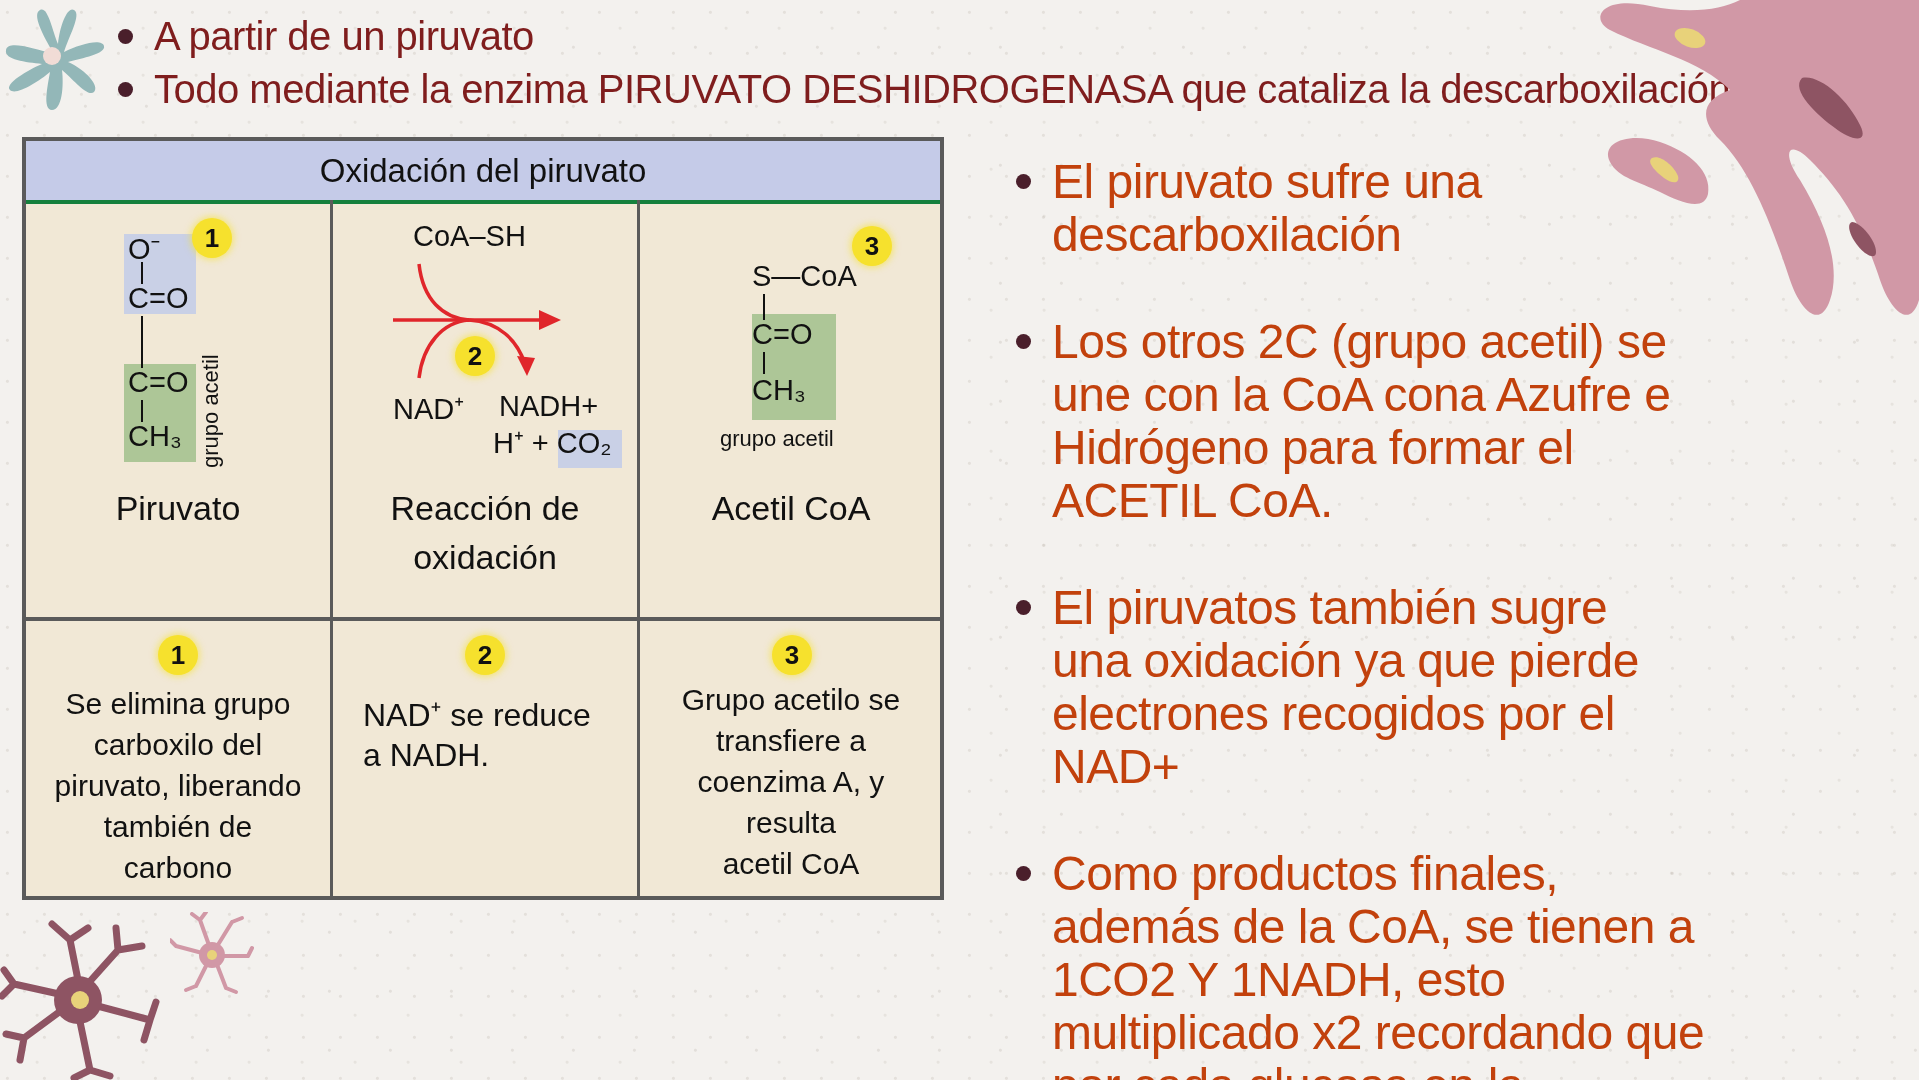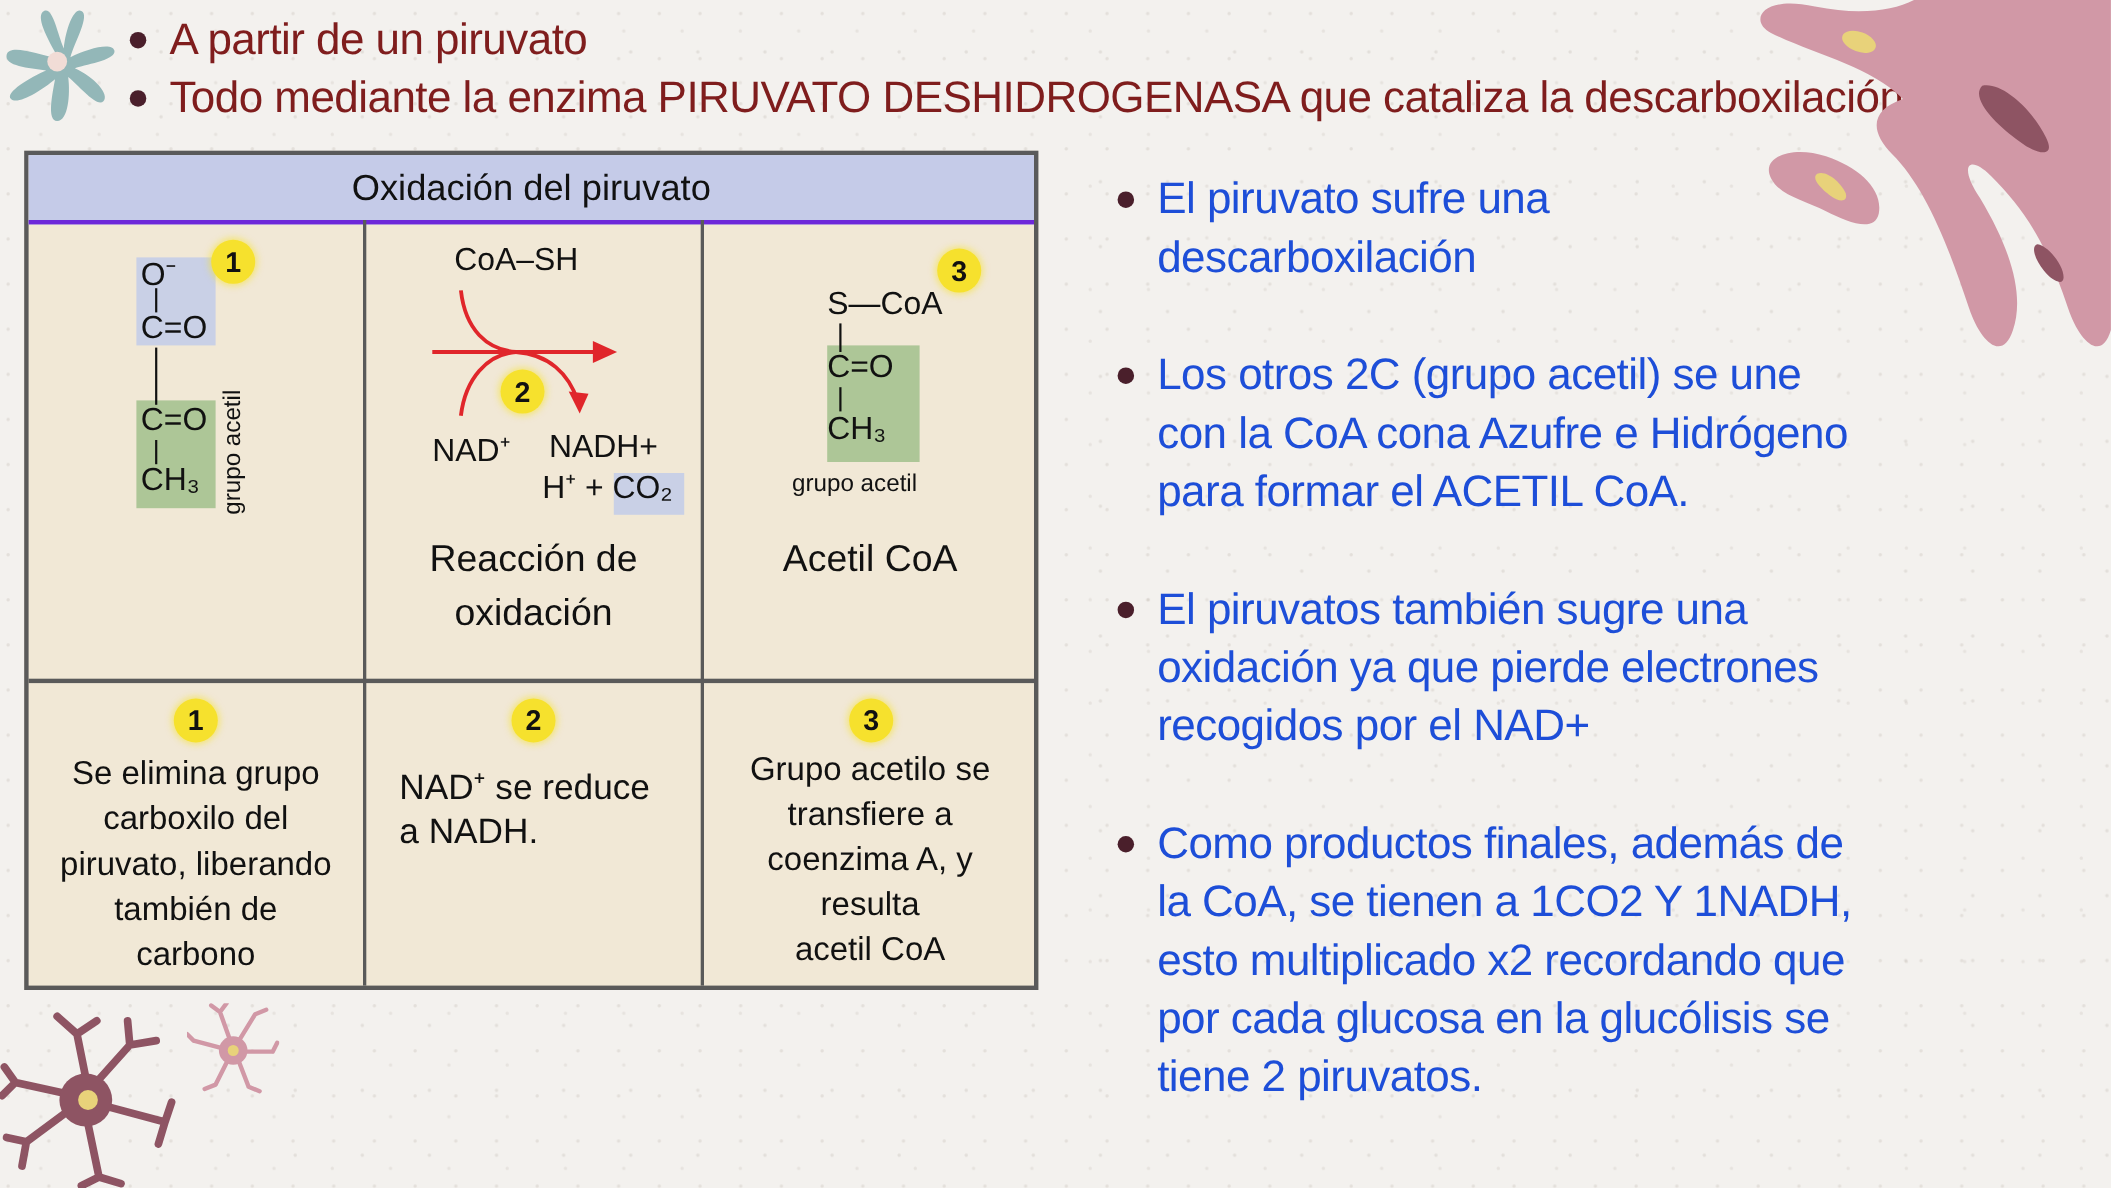--- a/index.html
+++ b/index.html
@@ -17,36 +17,36 @@
       radial-gradient(circle at 40% 80%, rgba(160,150,140,0.2) 0 1px, transparent 2px);
     background-size: 37px 41px, 53px 47px, 61px 59px;
     pointer-events:none;
   }
   .top-bullets { position:absolute; left:118px; top:10px; margin:0; padding:0; list-style:none; }
   .top-bullets li { position:relative; padding-left:36px; font-size:40px; line-height:53px; color:#7f1d1d; letter-spacing:-0.5px; }
   .dot { position:absolute; left:0; top:19px; width:15px; height:15px; border-radius:50%; background:#4a1f2b; }
 
   
   .ptable { position:absolute; left:22px; top:137px; width:922px; height:763px; border:4px solid #5a5a5a; box-sizing:border-box; background:#f1e8d6; }
-  .ptable .thead { position:absolute; left:0; top:0; right:0; height:59px; background:#c5cbe8; border-bottom:4px solid #6d28d9; display:flex; align-items:center; justify-content:center; font-size:33px; color:#111; }
+  .ptable .thead { position:absolute; left:0; top:0; right:0; height:59px; background:#c5cbe8; border-bottom:4px solid #15803d; display:flex; align-items:center; justify-content:center; font-size:33px; color:#111; }
   .cell { position:absolute; box-sizing:border-box; }
   .vline { position:absolute; width:3px; background:#5a5a5a; }
   .hline { position:absolute; height:4px; background:#5a5a5a; left:0; right:0; }
   .caption { position:absolute; left:0; right:0; text-align:center; font-size:34px; color:#111; line-height:49px; }
   .num { position:absolute; width:40px; height:40px; border-radius:50%; background:#f6e12d; box-shadow:0 0 6px 2px rgba(246,225,45,0.55); color:#111; font-weight:bold; font-size:26px; display:flex; align-items:center; justify-content:center; }
   .chem { position:absolute; font-size:29px; color:#111; white-space:nowrap; }
   .desc { position:absolute; left:0; right:0; text-align:center; font-size:30px; color:#111; line-height:41px; }
   .hl-blue { position:absolute; background:#c9d0e6; }
   .hl-green { position:absolute; background:#adc697; }
   .bond { position:absolute; width:2px; background:#111; }
   .grp-label { position:absolute; font-size:22px; color:#111; white-space:nowrap; }
 
   
   .right-bullets { position:absolute; left:1014px; top:155px; margin:0; padding:0; list-style:none; width:720px; }
-  .right-bullets li { position:relative; padding-left:38px; font-size:40px; line-height:53px; color:#1d4ed8; margin-bottom:54px; letter-spacing:-0.5px; }
+  .right-bullets li { position:relative; padding-left:38px; font-size:48px; line-height:53px; color:#c2410c; margin-bottom:54px; letter-spacing:-0.5px; }
   .right-bullets li .dot { left:2px; top:19px; }
   .right-bullets b { font-weight:normal; }
 
   .deco { position:absolute; }
 </style>
 </head>
 <body>
 <div class="speckle"></div>
 
 <svg class="deco" style="left:2px;top:4px" width="108" height="112" viewBox="0 0 108 112">
@@ -72,20 +72,21 @@
     <div class="hl-green" style="left:98px;top:160px;width:72px;height:98px"></div>
     <div class="chem" style="left:102px;top:24px">O⁻</div>
     <div class="bond" style="left:115px;top:58px;height:22px"></div>
     <div class="chem" style="left:102px;top:78px">C=O</div>
     <div class="bond" style="left:115px;top:112px;height:52px"></div>
     <div class="chem" style="left:102px;top:162px">C=O</div>
     <div class="bond" style="left:115px;top:196px;height:22px"></div>
     <div class="chem" style="left:102px;top:216px">CH₃</div>
     <div class="grp-label" style="left:172px;top:264px;transform:rotate(-90deg);transform-origin:left top">grupo acetil</div>
     <div class="num" style="left:166px;top:14px">1</div>
+    <div class="caption" style="top:280px">Piruvato</div>
   </div>
 
   <div class="cell" style="left:307px;top:63px;width:304px;height:413px;">
     <div class="chem" style="left:80px;top:16px">CoA–SH</div>
     <svg style="position:absolute;left:56px;top:56px" width="180" height="130" viewBox="0 0 180 130">
       <g stroke="#e0262b" stroke-width="3.5" fill="none">
         <path d="M4 60 L160 60"></path>
         <path d="M30 4 C34 40 54 58 80 60"></path>
         <path d="M30 118 C34 84 54 62 80 60"></path>
         <path d="M80 60 C110 62 128 80 136 104"></path>

